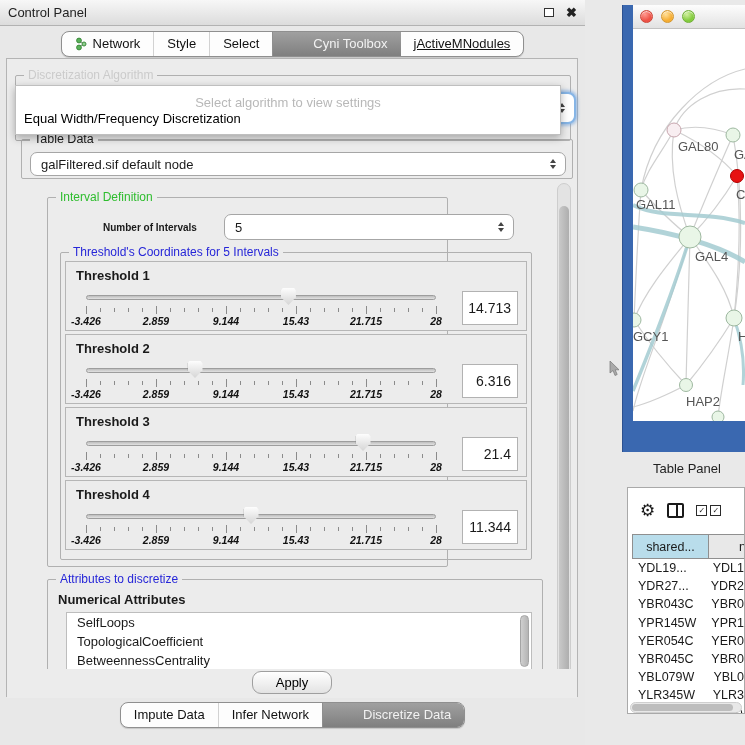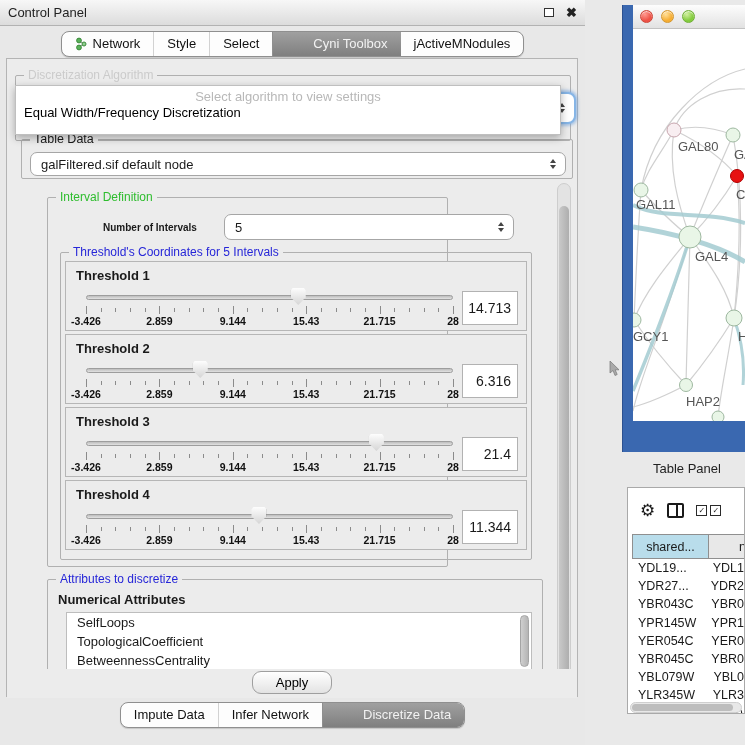--- a/index.html
+++ b/index.html
@@ -15,21 +15,21 @@
   .float-icon { width:10px; height:9px; border:1.6px solid #333; margin-right:12px; background:#fff; }
   .close-icon { font-size:13px; font-weight:bold; color:#222; line-height:1; }
 
   .tabstrip { position:absolute; left:0; width:100%; display:flex; justify-content:center; }
   .tabstrip.top { top:31px; }
   .tabstrip.bottom { top:702px; }
   .tabgroup { display:inline-flex; background:#fdfdfd; border:1px solid #8f8f8f; border-radius:8px; overflow:hidden; box-shadow:0 1px 1px rgba(0,0,0,.15); }
   .tab { padding:4px 13px 5px; font-size:13px; color:#111; border-left:1px solid #d2d2d2; display:flex; align-items:center; gap:5px; white-space:nowrap; cursor:default; }
   .tab:first-child { border-left:none; }
   .tab.selected { background:linear-gradient(#a0a0a0,#7f7f7f); color:#f2f2f2; border-left-color:#8f8f8f;padding-left:40px; }
-  .tab.selected + .tab { border-left:none; }
+  .tab.selected + .tab { border-left:none;text-decoration:underline; }
 
   .content-panel { position:absolute; left:6px; top:58px; width:572px; height:639px;
     background:#ececec; border:1px solid #b4b4b4; }
 
   .groupbox { position:absolute; border:1px solid #b0b0b0; border-radius:2px; }
   .grouplabel { position:absolute; top:-8px; left:8px; background:#ececec; padding:0 4px; font-size:12px; white-space:nowrap; }
   .grouplabel.faint { color:#cbcbcb; }
   .grouplabel.green { color:#2ebd2e; }
   .grouplabel.blue  { color:#2626d8; }
   .grouplabel.dark  { color:#1a1a1a; font-size:12.5px; }
@@ -37,33 +37,33 @@
   .combo { position:absolute; background:#fff; border:1px solid #a6a6a6; border-radius:7px;
     display:flex; align-items:center; font-size:13px; padding:0 22px 0 10px; }
   .combo .spinner { position:absolute; right:9px; top:50%; transform:translateY(-50%); display:flex; flex-direction:column; gap:2px; }
   .combo .spinner i { display:block; width:0; height:0; border-left:3.5px solid transparent; border-right:3.5px solid transparent; }
   .combo .spinner i.up { border-bottom:4.5px solid #444; }
   .combo .spinner i.dn { border-top:4.5px solid #444; }
   .combo.focus-ring { border:2px solid #86b5e6; box-shadow:0 0 3px 2px rgba(110,160,220,.55); border-radius:8px; }
 
   .popup { position:absolute; left:8px; top:26px; width:546px; height:50px; background:#fff;
     border:1px solid #bfbfbf; box-shadow:0 3px 8px rgba(0,0,0,.3); z-index:5; }
-  .popup-hint { text-align:center; color:#b8b8b8; font-size:13px; padding-top:3px; }
+  .popup-hint { text-align:center; color:#b8b8b8; font-size:13px; padding-top:9px; }
   .popup-opt { font-size:13px; padding:1px 0 0 8px; color:#000; }
   .popup-opt.bold { font-weight:bold; }
 
   .scrollarea { position:absolute; left:8px; top:124px; width:542px; height:486px; overflow:hidden; }
 
   .count-row { position:absolute; left:55px; top:24px; font-size:10px; font-weight:bold; }
   .count-combo { left:176px; top:16px; width:290px; height:26px; }
 
   .threshold { border:1px solid #b6b6b6; background:#ececec; margin:0 4px 3px 4px; height:70px; position:relative; }
   .th-label { font-size:13px; font-weight:bold; padding:6px 0 0 10px; }
   .th-row { position:absolute; left:0; right:0; top:24px; display:flex; align-items:center; }
-  .slider { position:relative; flex:1; height:44px; margin:0 9px 0 20px; }
+  .slider { position:relative; flex:1; height:44px; margin:0 26px 0 20px;font-style:italic; }
   .track { position:absolute; left:0; right:0; top:9px; height:5px; border:1px solid #9d9d9d; border-radius:3px; background:linear-gradient(#bdbdbd,#e2e2e2); }
   .handle { position:absolute; top:2px; width:15px; height:17px; margin-left:-7px;
     background:linear-gradient(#fdfdfd,#d5d5d5);
     clip-path:polygon(12% 0,88% 0,100% 14%,100% 55%,50% 100%,0 55%,0 14%);
     filter:drop-shadow(0 0 1px #777); }
   .ticks { position:absolute; left:0; right:0; top:20px; height:8px; }
   .tick { position:absolute; top:2px; width:1px; height:4px; background:#8b8b8b; }
   .tick.major { top:0; height:8px; }
   .axis { position:absolute; left:0; right:0; top:29px; height:13px; }
   .axis span { position:absolute; transform:translateX(-50%); font-size:10.5px; font-weight:bold; color:#111; white-space:nowrap; }

